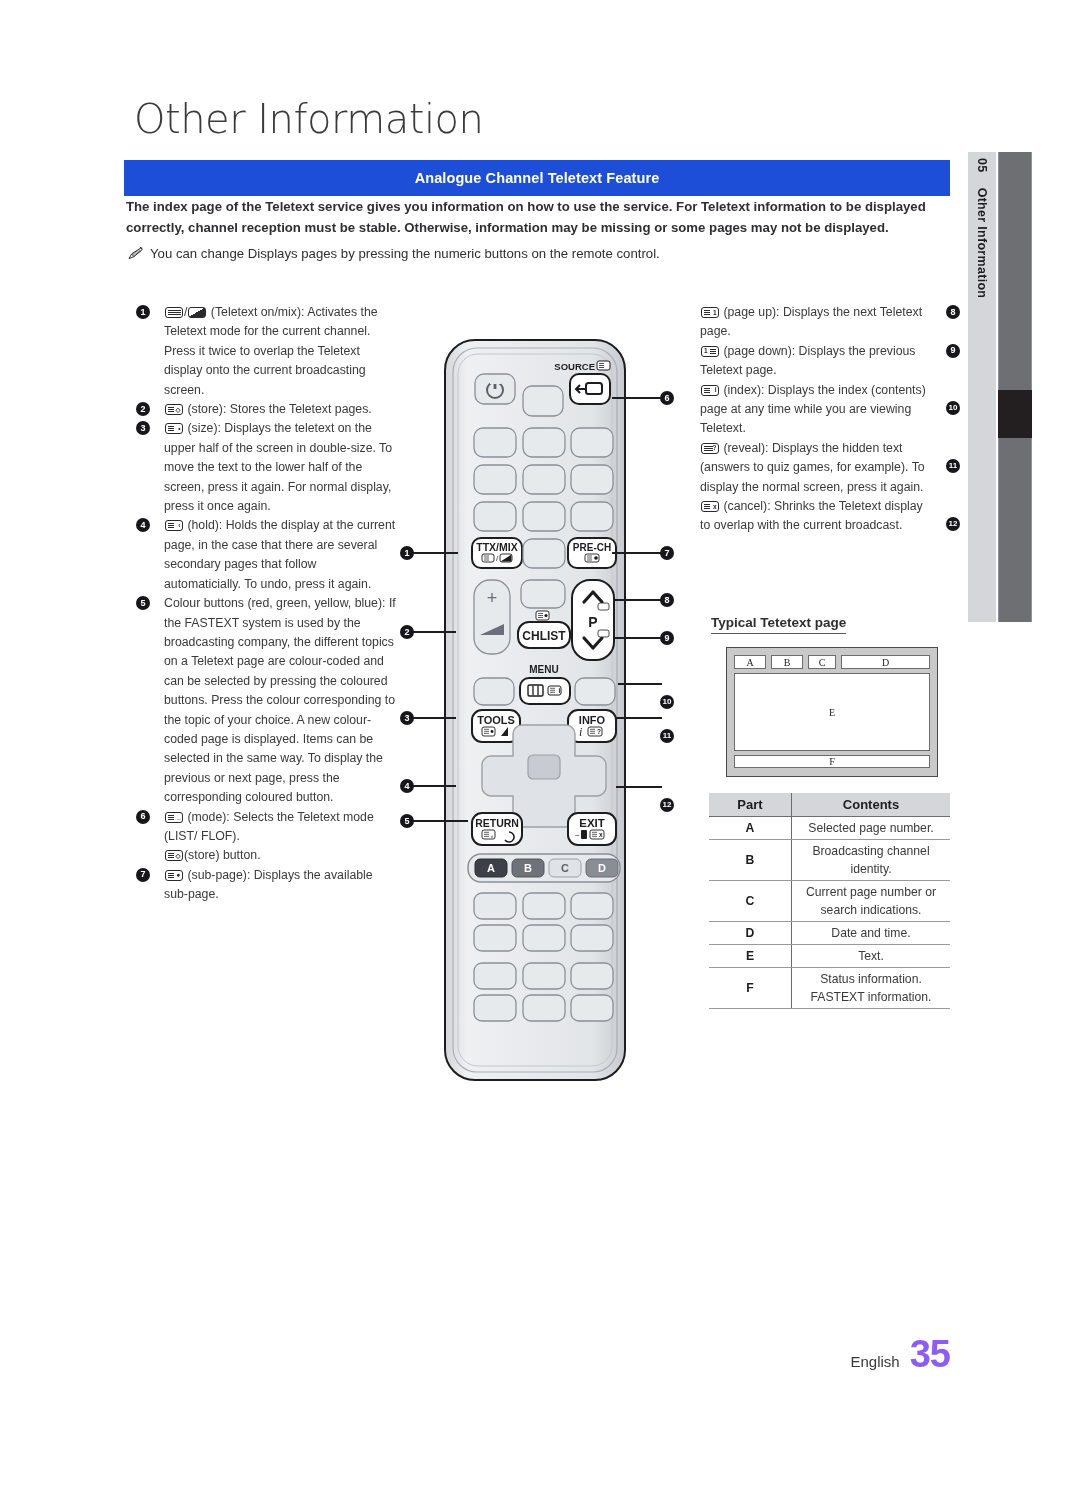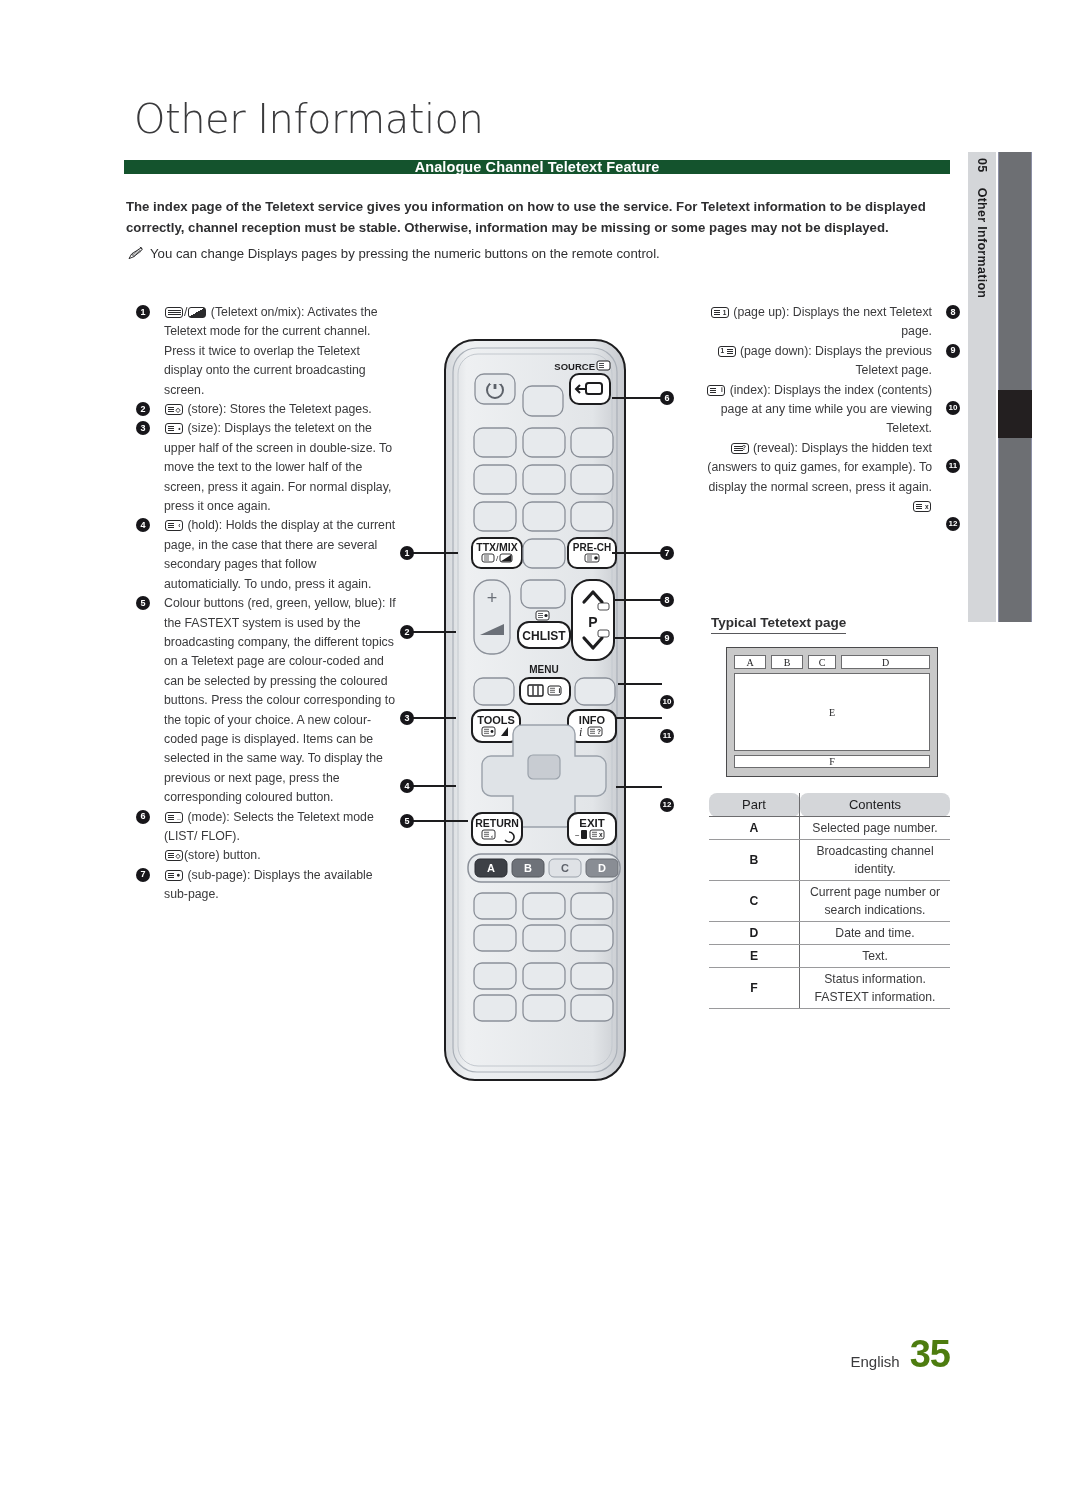--- a/index.html
+++ b/index.html
@@ -28,22 +28,22 @@
     font-family: "DejaVu Sans", sans-serif;
     font-stretch: condensed;
   }
 
   
   .section-bar {
     position: absolute;
     left: 124px;
     top: 160px;
     width: 826px;
-    height: 14px;
-    background: #14532d;
+    height: 36px;
+    background: #1d4ed8;
     color: #ffffff;
     font-size: 14.5px;
     font-weight: bold;
     display: flex;
     align-items: center;
     justify-content: center;
     letter-spacing: 0.1px;
   }
 
   
@@ -82,21 +82,20 @@
     color: #3a3a3c;
   }
   .col-right {
     position: absolute;
     left: 700px;
     top: 303px;
     width: 232px;
     font-size: 12.3px;
     line-height: 19.4px;
     color: #3a3a3c;
-    text-align: right;
   }
 
   .item {
     position: relative;
     margin-bottom: 0px;
     padding-left: 28px;
   }
   .item .badge {
     position: absolute;
     left: 0px;
@@ -276,24 +275,23 @@
     top: 793px;
     width: 241px;
     border-collapse: collapse;
     font-size: 12.2px;
     color: #3a3a3c;
   }
   .parts-table th {
     background: #d4d6d9;
     color: #1d1d1f;
     font-size: 13px;
-    font-weight: normal;
-    padding: 4px 8px;
+    font-weight: bold;
+    padding: 4px 0;
     border-bottom: 1.2px solid #6c6c6e;
-    border-radius: 8px;
   }
   .parts-table td {
     padding: 2px 4px;
     text-align: center;
     vertical-align: middle;
     border-bottom: 1px solid #9a9a9c;
     line-height: 18px;
   }
   .parts-table td.part-col {
     width: 74px;
@@ -307,21 +305,21 @@
   
   .footer {
     position: absolute;
     right: 130px;
     bottom: 118px;
     display: flex;
     align-items: baseline;
     gap: 10px;
   }
   .footer .lang { font-size: 15px; color: #3a3a3c; }
-  .footer .pnum { font-size: 38px; font-weight: bold; color: #4d7c0f; letter-spacing: -1px; }
+  .footer .pnum { font-size: 38px; font-weight: bold; color: #8b5cf6; letter-spacing: -1px; }
 </style>
 </head>
 <body>
 
 <div class="page-title">Other Information</div>
 
 <div class="section-bar">
   <span>Analogue Channel Teletext Feature</span>
 </div>
 
@@ -423,20 +421,21 @@
   </div>
 
   <div class="item-r">
     <span class="glyph revn"><span class="bars"></span><span class="lbl">?</span></span>
     <span>(reveal): Displays the hidden text (answers to quiz games, for example). To display the normal screen, press it again.</span>
     <span class="badge wide" style="position:absolute;right:-28px;top:2px">11</span>
   </div>
 
   <div class="item-r">
     <span class="glyph"><span class="bars"></span><span class="lbl">x</span></span>
+    <span>(cancel): Shrinks the Teletext display to overlap with the current broadcast.</span>
     <span class="badge wide" style="position:absolute;right:-28px;top:2px">12</span>
   </div>
 
 </div>
 
 <div class="remote-wrap">
 <svg width="250" height="760" viewBox="0 0 250 760">
   <defs>
     <linearGradient id="bodyGrad" x1="0" y1="0" x2="1" y2="0">
       <stop offset="0%" stop-color="#d3d6da"></stop>

